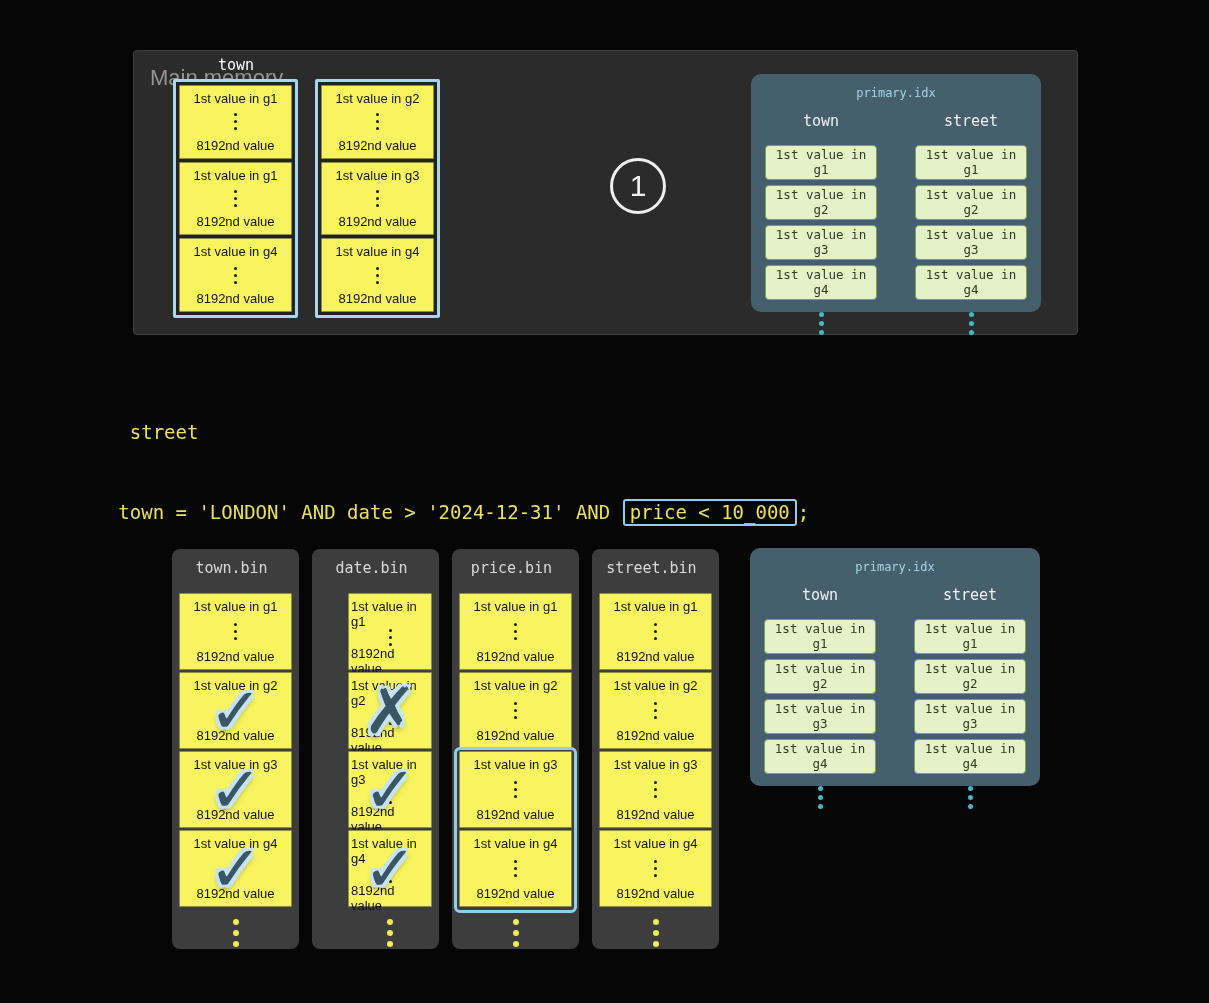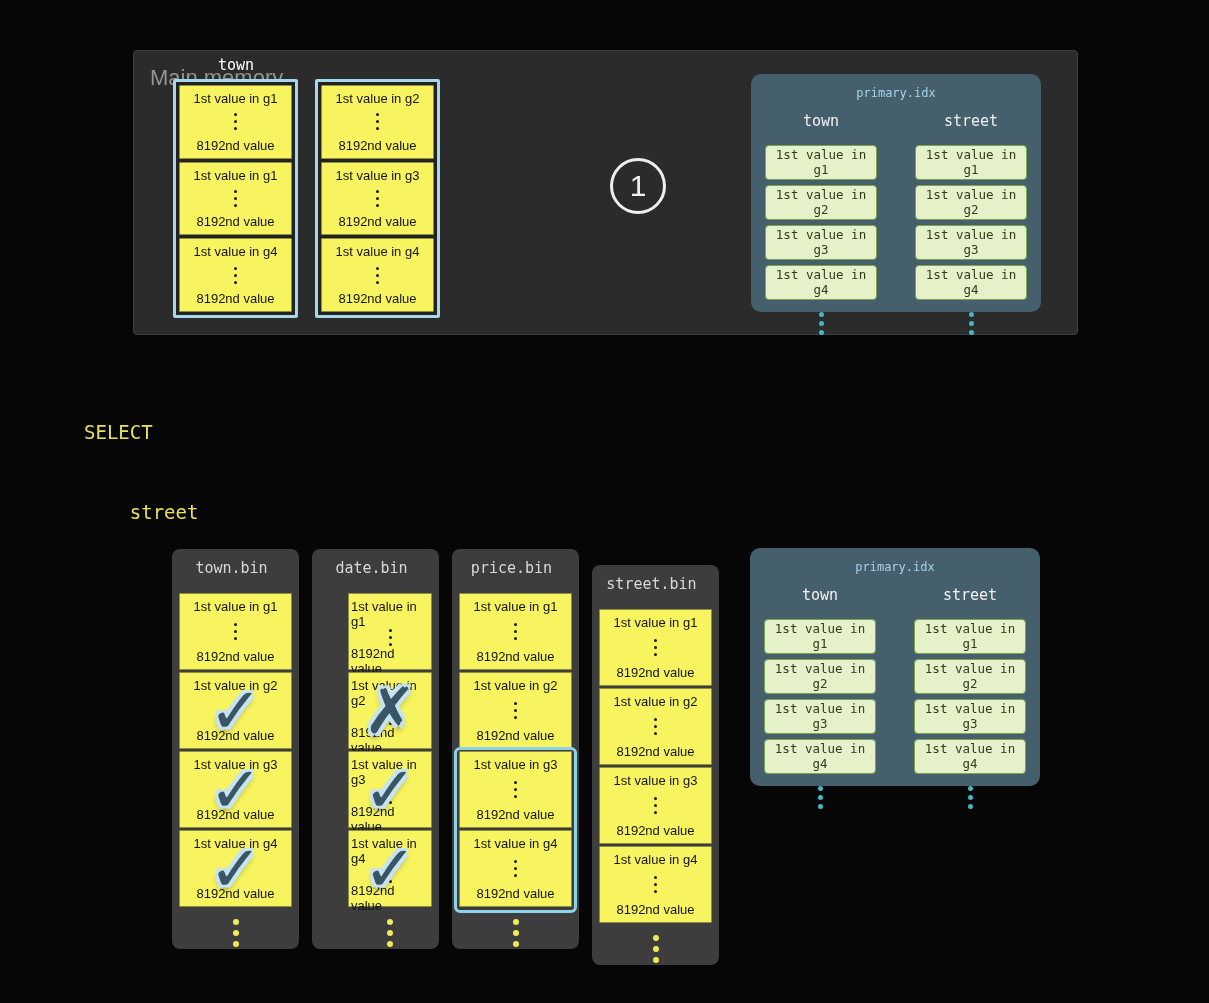--- a/index.html
+++ b/index.html
@@ -190,22 +190,22 @@
               <i></i>
               <i></i>
               <i></i>
             </div>
         </div>
       </div>
     </div>
   </section>
 
   <div class="sql mono">
-    <div>SELECT</div>
     <div>    street</div>
+    <div><span>   town = 'LONDON' AND date &gt; '2024-12-31' AND </span><span class="boxed">price &lt; 10_000</span><span>;</span></div>
   </div>
 
   <div class="bin-col" style="left:172px;">
     <div class="bin-title mono">town.bin</div>
     <div class="bin-blocks">
       <div class="gblock">
         <span>1st value in g1</span>
         <span class="vdots">
             <i></i>
             <i></i>
@@ -342,21 +342,21 @@
       </div>
     </div>
     <div class="price-highlight"></div>
     <div class="col-dots">
         <i></i>
         <i></i>
         <i></i>
       </div>
   </div>
 
-  <div class="bin-col" style="left:592px;margin-top:16px;">
+  <div class="bin-col" style="left:592px;">
     <div class="bin-title mono">street.bin</div>
     <div class="bin-blocks">
       <div class="gblock">
         <span>1st value in g1</span>
         <span class="vdots">
             <i></i>
             <i></i>
             <i></i>
           </span>
         <span>8192nd value</span>

